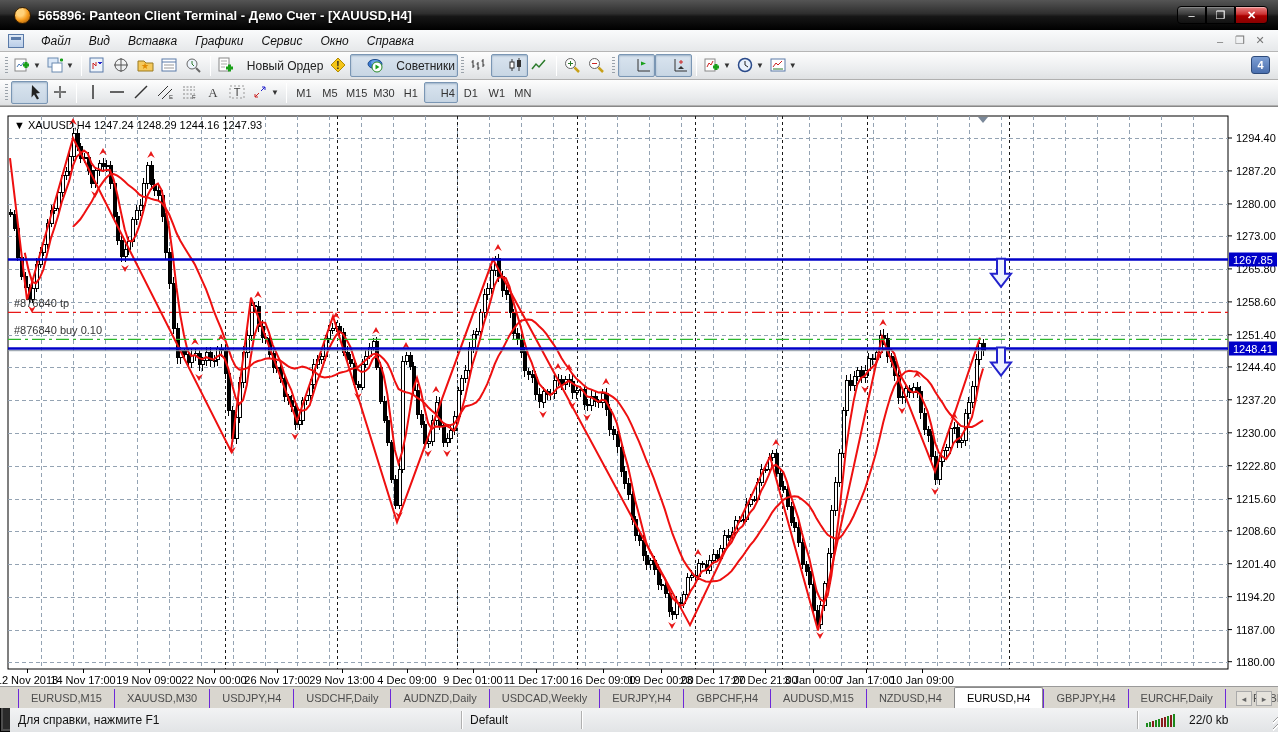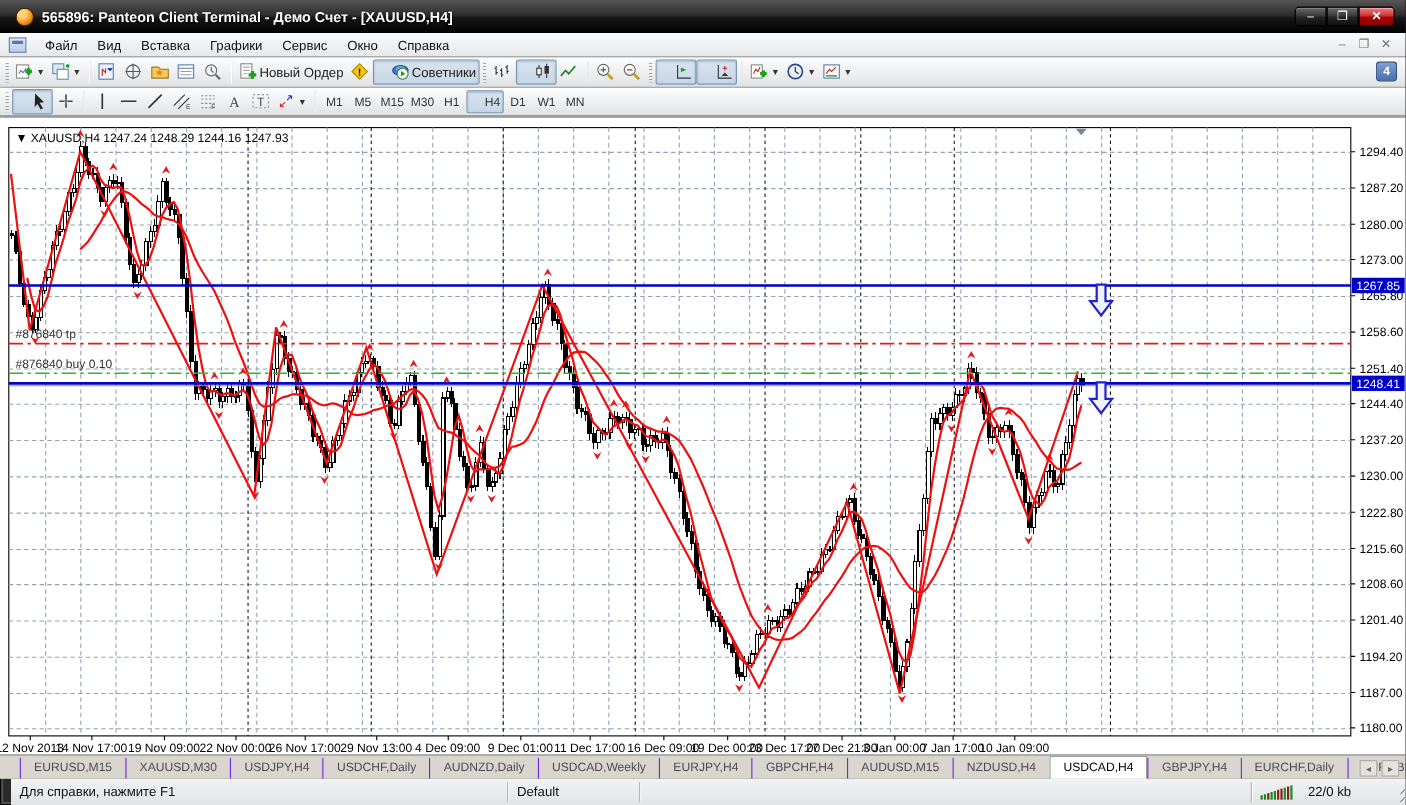--- a/index.html
+++ b/index.html
@@ -36,21 +36,21 @@
   .toolbar{position:absolute;left:0;width:1278px;background:linear-gradient(#fdfdfd,#e9ebed 70%,#dfe1e3);
            border-bottom:1px solid #b0b0b0;display:flex;align-items:center;padding-left:2px;}
   .tb1{top:52px;height:28px;}
   .tb2{top:80px;height:26px;}
   .grip{width:5px;height:18px;margin:0 3px;flex:none;
         background:repeating-linear-gradient(#9aa2aa 0 1px,transparent 1px 3px);width:3px;}
   .tbsep{width:1px;height:20px;background:#b4b8bc;border-right:1px solid #fff;margin:0 4px;flex:none;}
   .tbtn{height:23px;min-width:24px;display:flex;align-items:center;justify-content:center;
         border:1px solid transparent;border-radius:2px;padding:0 2px;flex:none;color:#222;}
   .tbtn.pressed{border-color:#7a96b4;background:linear-gradient(#d9e4ef,#c8d6e4);box-shadow:inset 0 1px 2px #9ab0c6;padding-left:16px;}
-  .tbtn .lbl{font-size:12px;margin-left:1px;white-space:nowrap;}
+  .tbtn .lbl{font-size:12px;margin-left:12px;white-space:nowrap;}
   .tbtn .drop{font-size:8px;color:#333;margin-left:2px;}
   .tbtn svg{display:block;}
   .tf-btn{font-size:11px;color:#333;min-width:26px;height:21px;}
   .badge4{position:absolute;right:8px;top:56px;width:19px;height:18px;background:linear-gradient(#7d9fd4,#4a6fae);
           border:1px solid #2d4a7a;border-radius:3px;color:#fff;font-size:11px;font-weight:bold;
           display:flex;align-items:center;justify-content:center;}
   
   .chartarea{position:absolute;left:0;top:106px;width:1278px;height:580px;background:#fff;
              border-top:1px solid #888;}
   
@@ -86,21 +86,21 @@
     <span class="title-text">565896: Panteon Client Terminal - Демо Счет - [XAUUSD,H4]</span>
     <span class="winbtns">
       <span class="winbtn min">–</span>
       <span class="winbtn">❐</span>
       <span class="winbtn close">✕</span>
     </span>
   </div>
 
   <div class="menubar">
     <span class="menu-appicon"></span>
-    <span id="menu-items" style="display: flex;">
+    <span id="menu-items" style="display: flex; font-style: italic;">
         <span class="menu-item">Файл</span>
         <span class="menu-item">Вид</span>
         <span class="menu-item">Вставка</span>
         <span class="menu-item">Графики</span>
         <span class="menu-item">Сервис</span>
         <span class="menu-item">Окно</span>
         <span class="menu-item">Справка</span>
       </span>
     <span class="mdi-btns">
       <span class="mdi-btn">–</span>
@@ -501,21 +501,21 @@
         <span class="tab">EURUSD,M15</span>
         <span class="tab">XAUUSD,M30</span>
         <span class="tab">USDJPY,H4</span>
         <span class="tab">USDCHF,Daily</span>
         <span class="tab">AUDNZD,Daily</span>
         <span class="tab">USDCAD,Weekly</span>
         <span class="tab">EURJPY,H4</span>
         <span class="tab">GBPCHF,H4</span>
         <span class="tab">AUDUSD,M15</span>
         <span class="tab">NZDUSD,H4</span>
-        <span class="tab active">USDCAD,H4</span>
+        <span class="tab active">EURUSD,H4</span>
         <span class="tab">GBPJPY,H4</span>
         <span class="tab">EURCHF,Daily</span>
         <span class="tab">EURGBP,Daily</span>
       </span>
     <span class="tabscroll">
       <span class="sbtn">◂</span>
       <span class="sbtn">▸</span>
     </span>
   </div>
 

